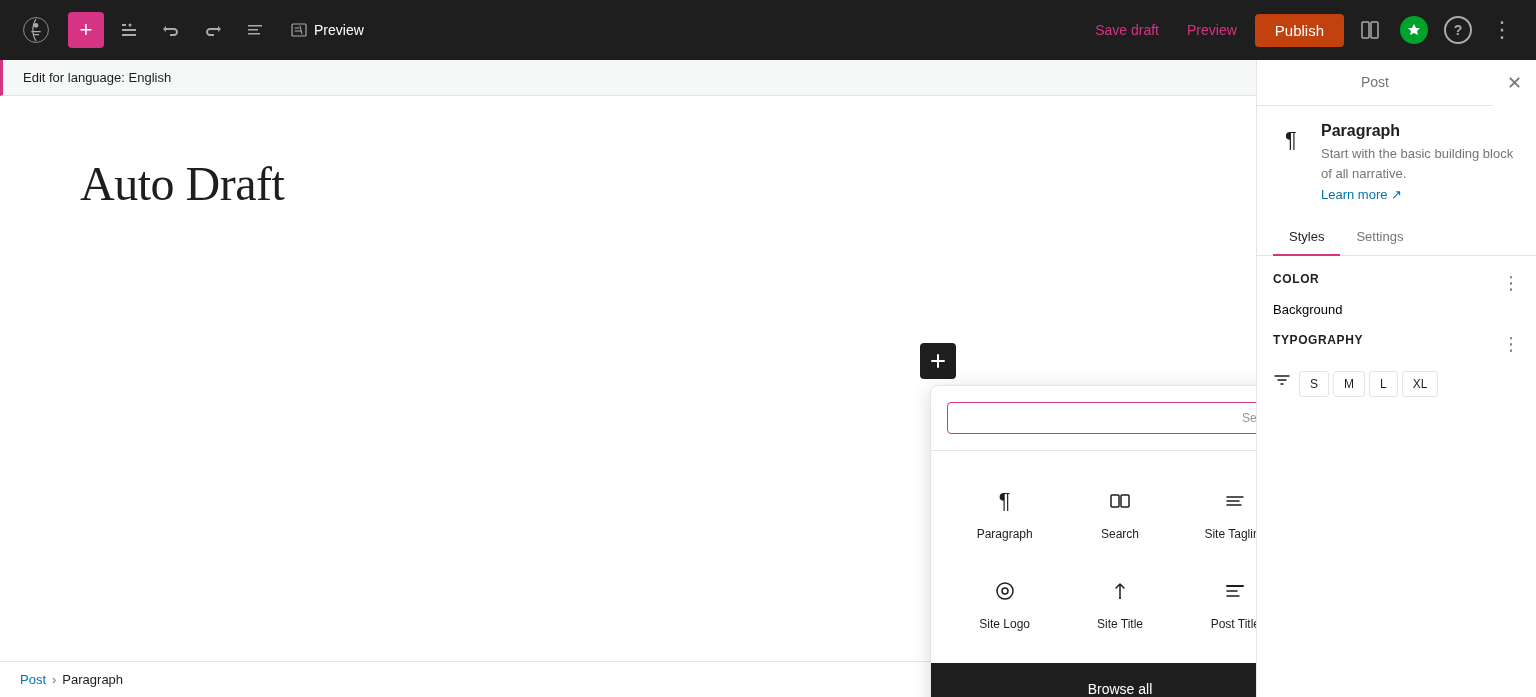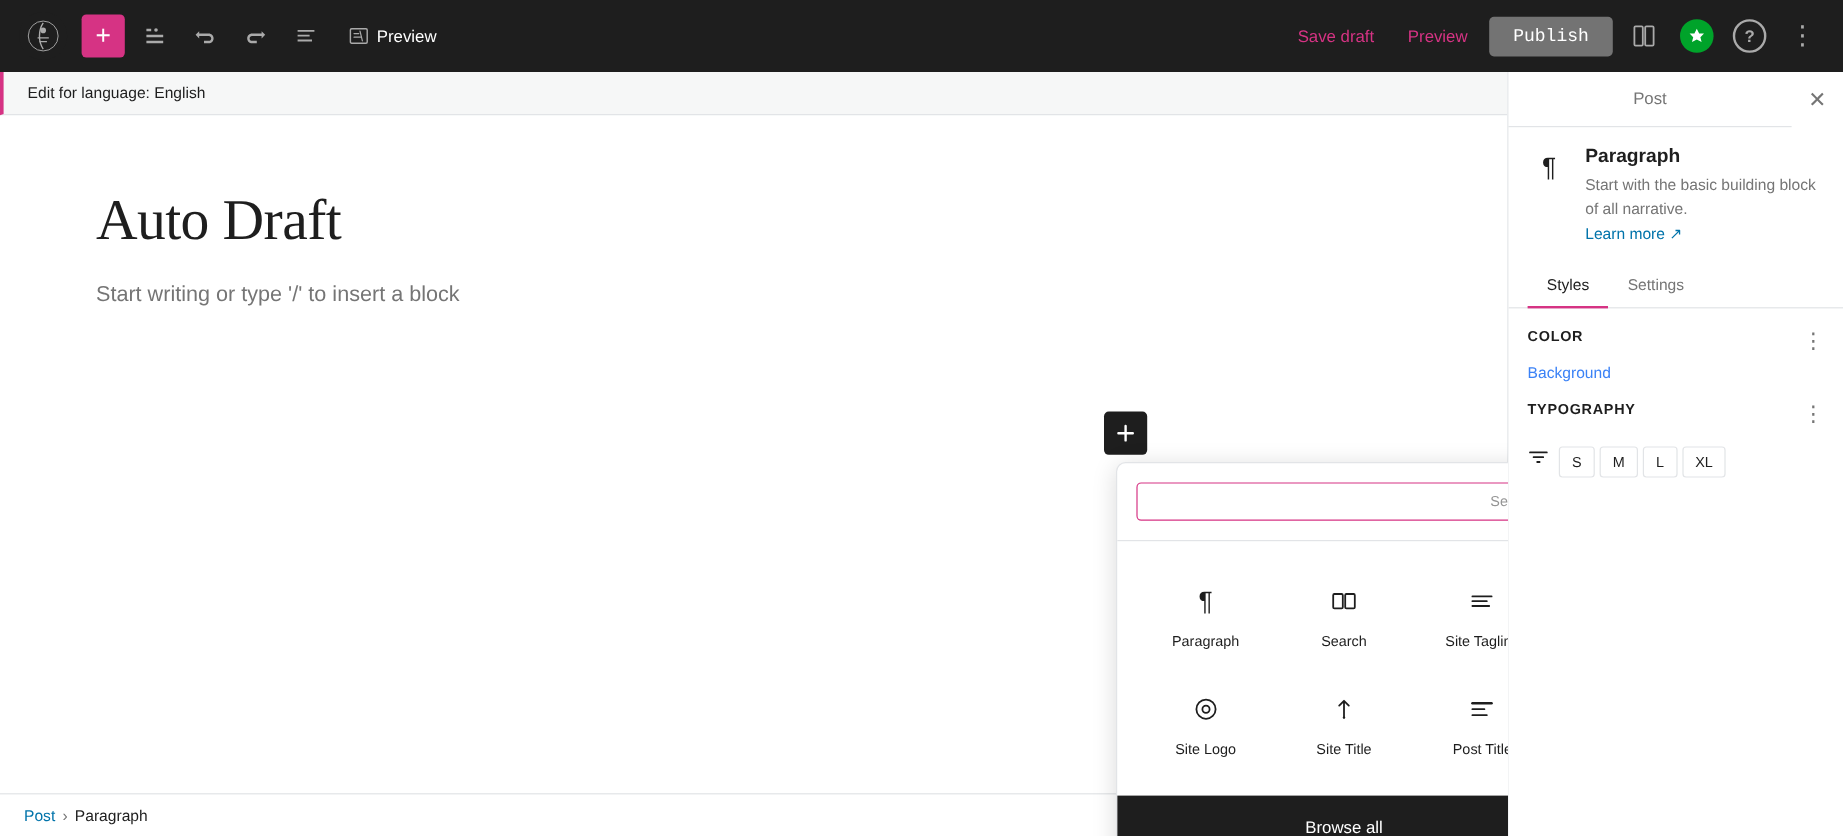--- a/index.html
+++ b/index.html
@@ -47,22 +47,22 @@
       color: #fff; font-size: 14px; cursor: pointer; padding: 6px 10px;
       border-radius: 4px;
     }
     .btn-save-draft {
       background: none; border: none; color: #d63384; font-size: 14px; cursor: pointer; padding: 6px 10px;
     }
     .btn-preview {
       background: none; border: none; color: #d63384; font-size: 14px; cursor: pointer; padding: 6px 10px;
     }
     .btn-publish {
-      background: #737373; border: none; color: #fff; font-size: 15px; font-weight: 500;
-      padding: 8px 20px; border-radius: 4px; cursor: pointer; font-family: Liberation Mono, monospace;
+      background: #c2410c; border: none; color: #fff; font-size: 15px; font-weight: 500;
+      padding: 8px 20px; border-radius: 4px; cursor: pointer;
     }
     .toolbar-icon-btn {
       background: none; border: none; color: #fff; font-size: 18px; cursor: pointer;
       width: 36px; height: 36px; display: flex; align-items: center; justify-content: center;
       border-radius: 4px;
     }
 
     
     .main-layout {
       display: flex;
@@ -252,21 +252,21 @@
       margin-top: 16px; margin-bottom: 8px;
     }
     .sidebar-section-label {
       font-size: 12px; font-weight: 600; color: #1e1e1e; text-transform: uppercase; letter-spacing: 0.05em;
     }
     .sidebar-more-btn {
       background: none; border: none; cursor: pointer; font-size: 18px; color: #757575;
       display: flex; align-items: center;
     }
     .sidebar-bg-label {
-      font-size: 13px; color: #3b82f6; margin-bottom: 8px;
+      font-size: 13px; color: #000000; margin-bottom: 8px;
     }
     .sidebar-size-row {
       display: flex; gap: 4px; align-items: center; margin-top: 8px;
     }
     .size-btn {
       padding: 5px 10px; border: 1px solid #e2e4e7; background: #fff;
       border-radius: 3px; font-size: 12px; cursor: pointer; color: #1e1e1e;
     }
 
     
@@ -371,21 +371,20 @@
 
 <div class="main-layout">
 
   <div class="editor-area">
     <div class="language-bar">
       <span>Edit for language: English</span>
     </div>
 
     <div class="editor-content">
       <h1 class="post-title" contenteditable="true" style="">Auto Draft</h1>
-      <p class="post-placeholder">Start writing or type '/' to insert a block</p>
     </div>
 
     <button class="block-inserter-btn">
       <svg width="18" height="18" viewBox="0 0 18 18" fill="white">
         <path d="M9 3v12M3 9h12" stroke="white" stroke-width="2" stroke-linecap="round"></path>
       </svg>
     </button>
 
     <div class="block-popup">
       <div class="block-popup-search">

